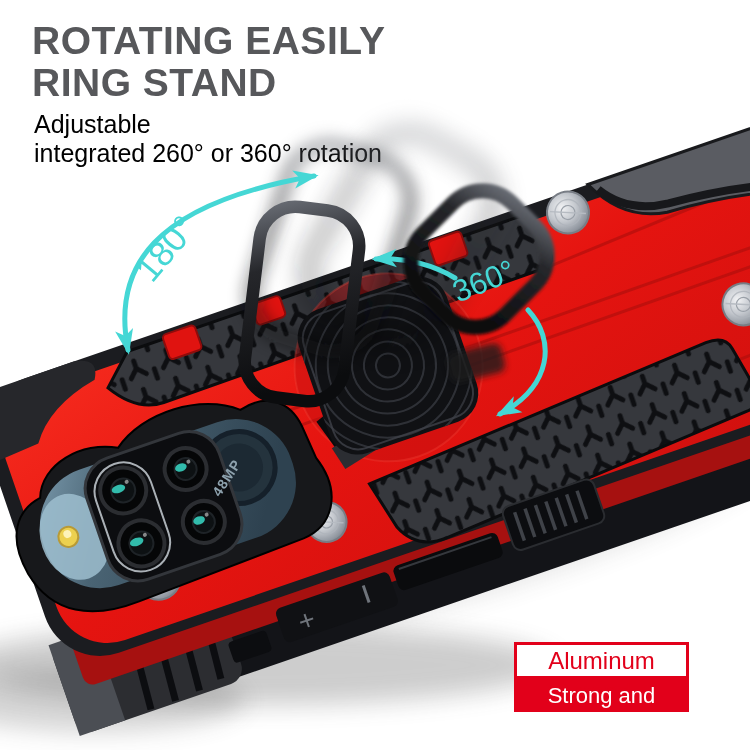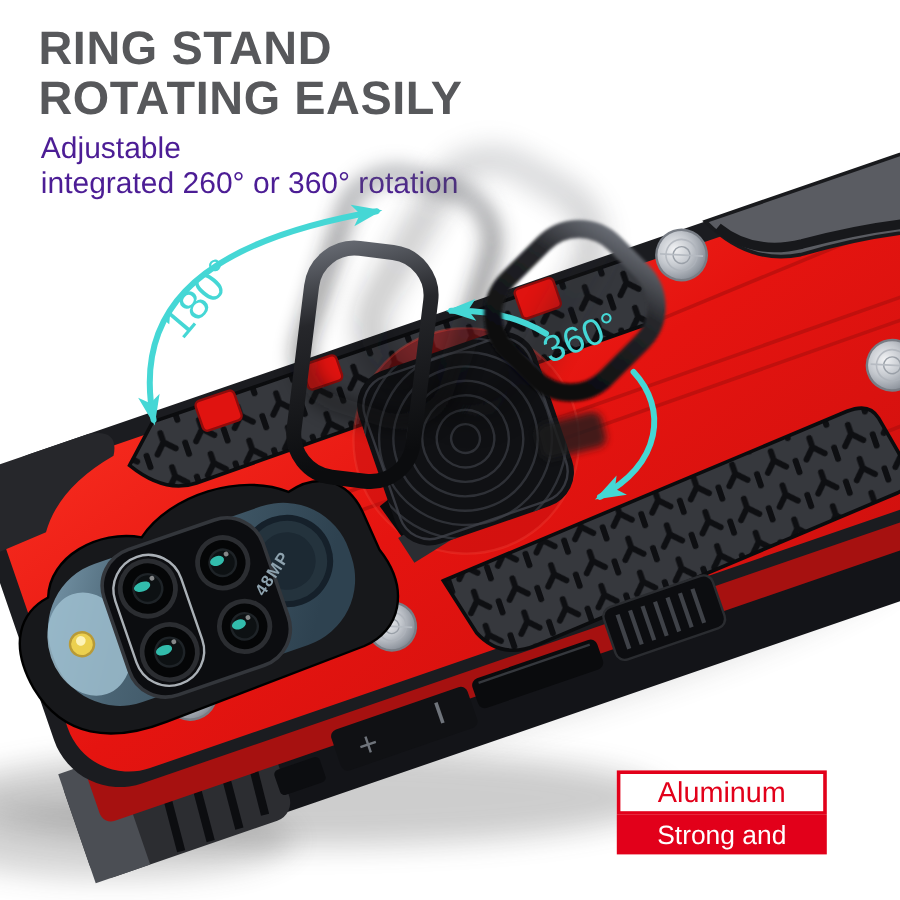--- a/index.html
+++ b/index.html
@@ -2,38 +2,38 @@
 <html><head>
 <meta charset="utf-8">
 <style>
   html,body{margin:0;padding:0;background:#ffffff;}
   .canvas{position:relative;width:750px;height:750px;background:#ffffff;overflow:hidden;
           font-family:"Liberation Sans",sans-serif;}
   .scene{position:absolute;left:0;top:0;width:750px;height:750px;}
   
   .title{position:absolute;left:32px;top:20px;font-size:39px;font-weight:700;color:#57585b;
          line-height:42px;letter-spacing:.5px;white-space:nowrap;}
-  .subtitle{position:absolute;left:34px;top:110px;font-size:25px;color:#4c1d95;line-height:29px;
+  .subtitle{position:absolute;left:34px;top:110px;font-size:25px;color:#000000;line-height:29px;
          white-space:nowrap;}
   
   .badges{position:absolute;left:514px;top:642px;width:175px;text-align:center;}
   .badge-top{box-sizing:border-box;height:37px;border:3px solid #e2001a;background:#ffffff;
              color:#e2001a;font-size:24px;line-height:31px;}
   .badge-bottom{box-sizing:border-box;height:33px;background:#e2001a;color:#ffffff;
              font-size:22px;line-height:33px;}
   .ann-text{font-family:"Liberation Sans",sans-serif;fill:#45d7d5;}
 </style>
 </head>
 <body>
 
 <div class="canvas">
 
   <div class="title">
+    <div>ROTATING EASILY</div>
     <div>RING STAND</div>
-    <div>ROTATING EASILY</div>
   </div>
   <div class="subtitle">
     <div>Adjustable</div>
     <div>integrated 260° or 360° rotation</div>
   </div>
 
   <svg class="scene" viewBox="0 0 750 750">
     <defs>
       <linearGradient id="redBody" x1="0" y1="0" x2="1" y2="1">
         <stop offset="0" stop-color="#f62b1e"></stop>

